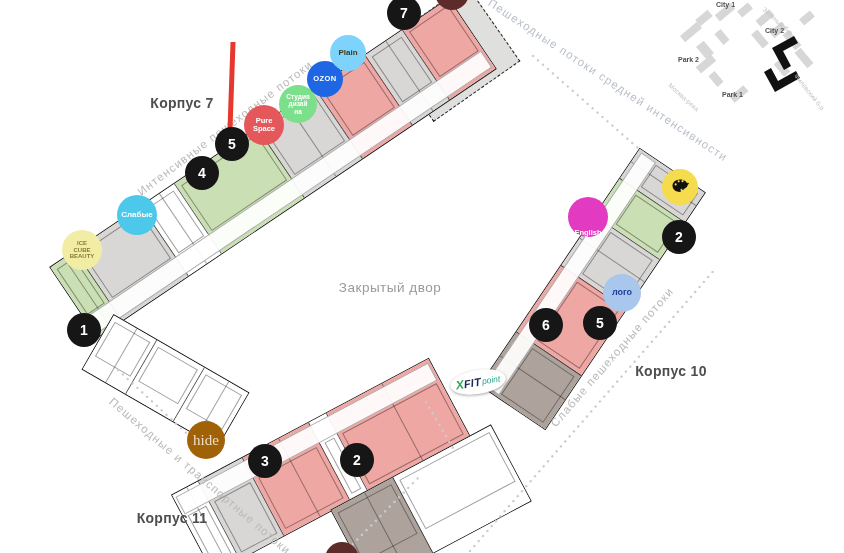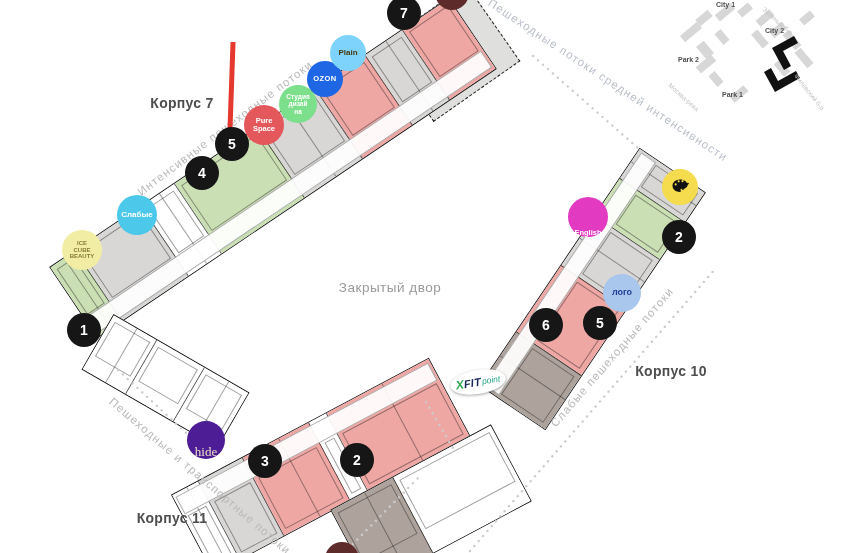--- a/index.html
+++ b/index.html
@@ -216,21 +216,21 @@
         <path fill="#111" d="M14 14.5l7.5-8 1.3 1.2-7.3 8.2z"></path>
       </svg>
     </span>
   </div>
   <div class="tenant" style="left: 568px; top: 197px; width: 40px; height: 40px; font-size: 7.5px; background: rgb(226, 59, 194); color: rgb(255, 255, 255); justify-content: flex-end;">
     <span class="tl">English</span>
   </div>
   <div class="tenant" style="left: 603px; top: 274px; width: 38px; height: 38px; font-size: 9px; background: rgb(169, 198, 236); color: rgb(30, 62, 151);">
     <span class="tl">лого</span>
   </div>
-  <div class="tenant serif" style="left: 187px; top: 421px; width: 38px; height: 38px; font-size: 13px; background: #4c1d95; color: rgb(234, 223, 198); justify-content: flex-end;">
+  <div class="tenant serif" style="left: 187px; top: 421px; width: 38px; height: 38px; font-size: 15px; background: #a16207; color: rgb(234, 223, 198);">
     <span class="tl">hide</span>
   </div>
   <div class="xfit">
     <span class="fx" style="color: rgb(47, 168, 79);">X</span>
     <span class="ffit" style="color: rgb(27, 42, 91);">FIT</span>
     <span class="fpoint" style="color: rgb(42, 165, 140);">point</span>
   </div>
 
   <div class="callout-line"></div>
 

